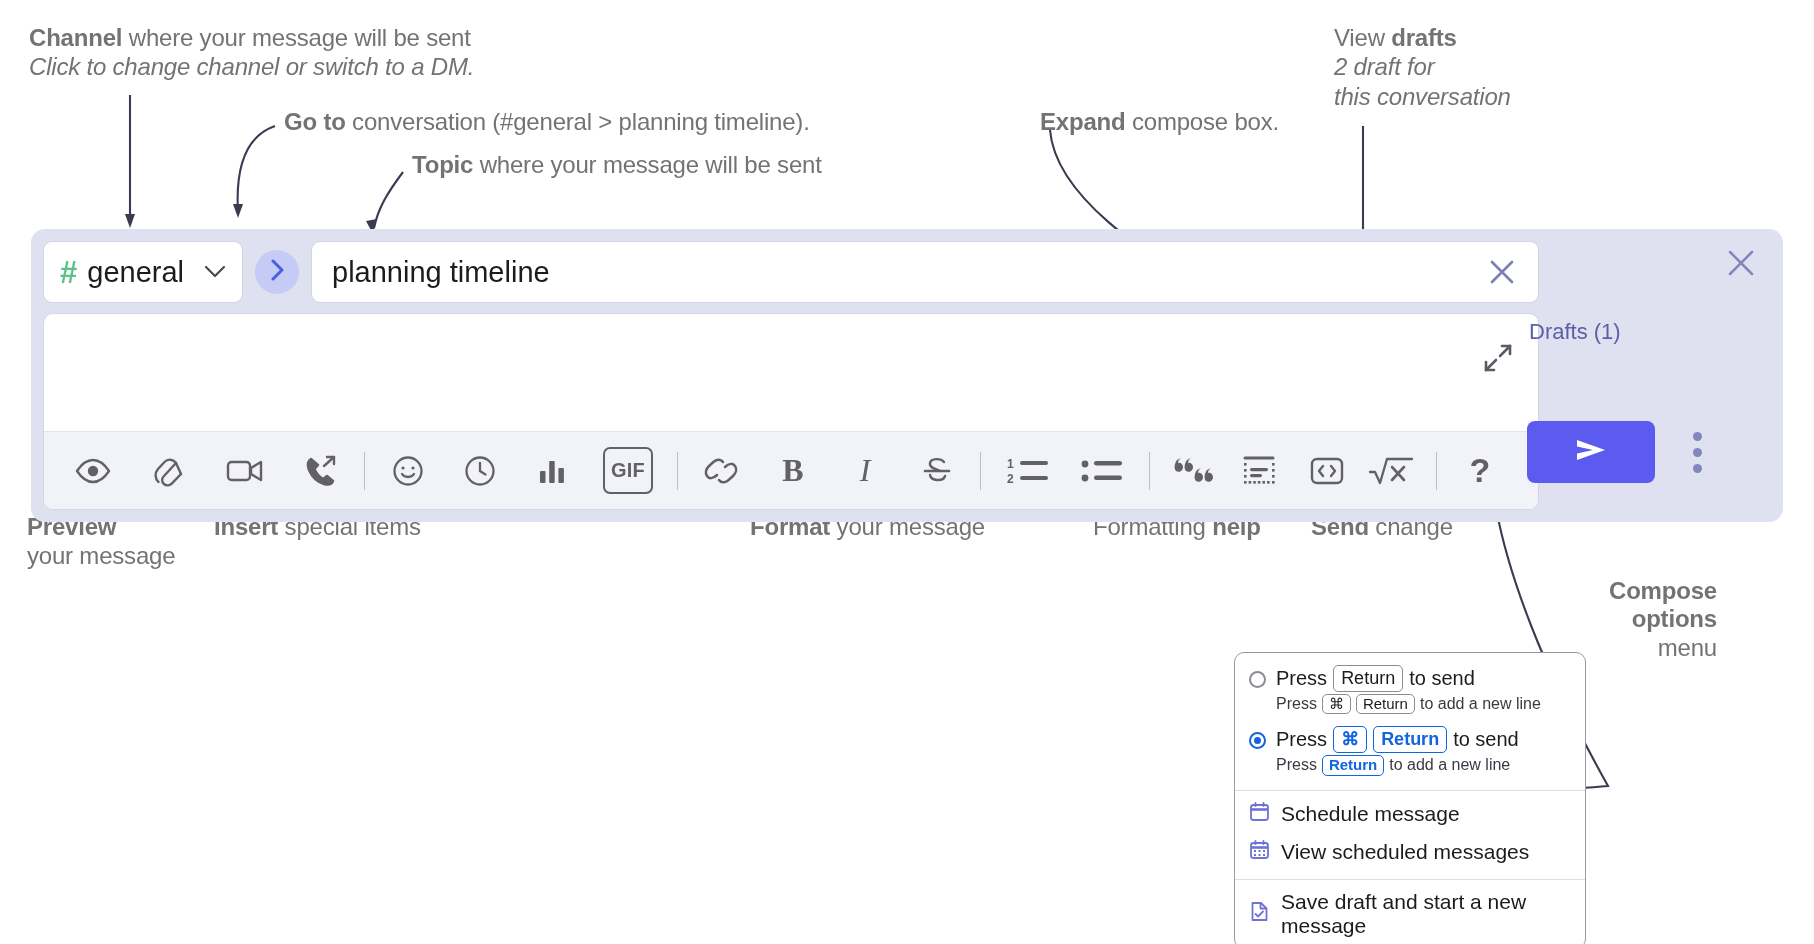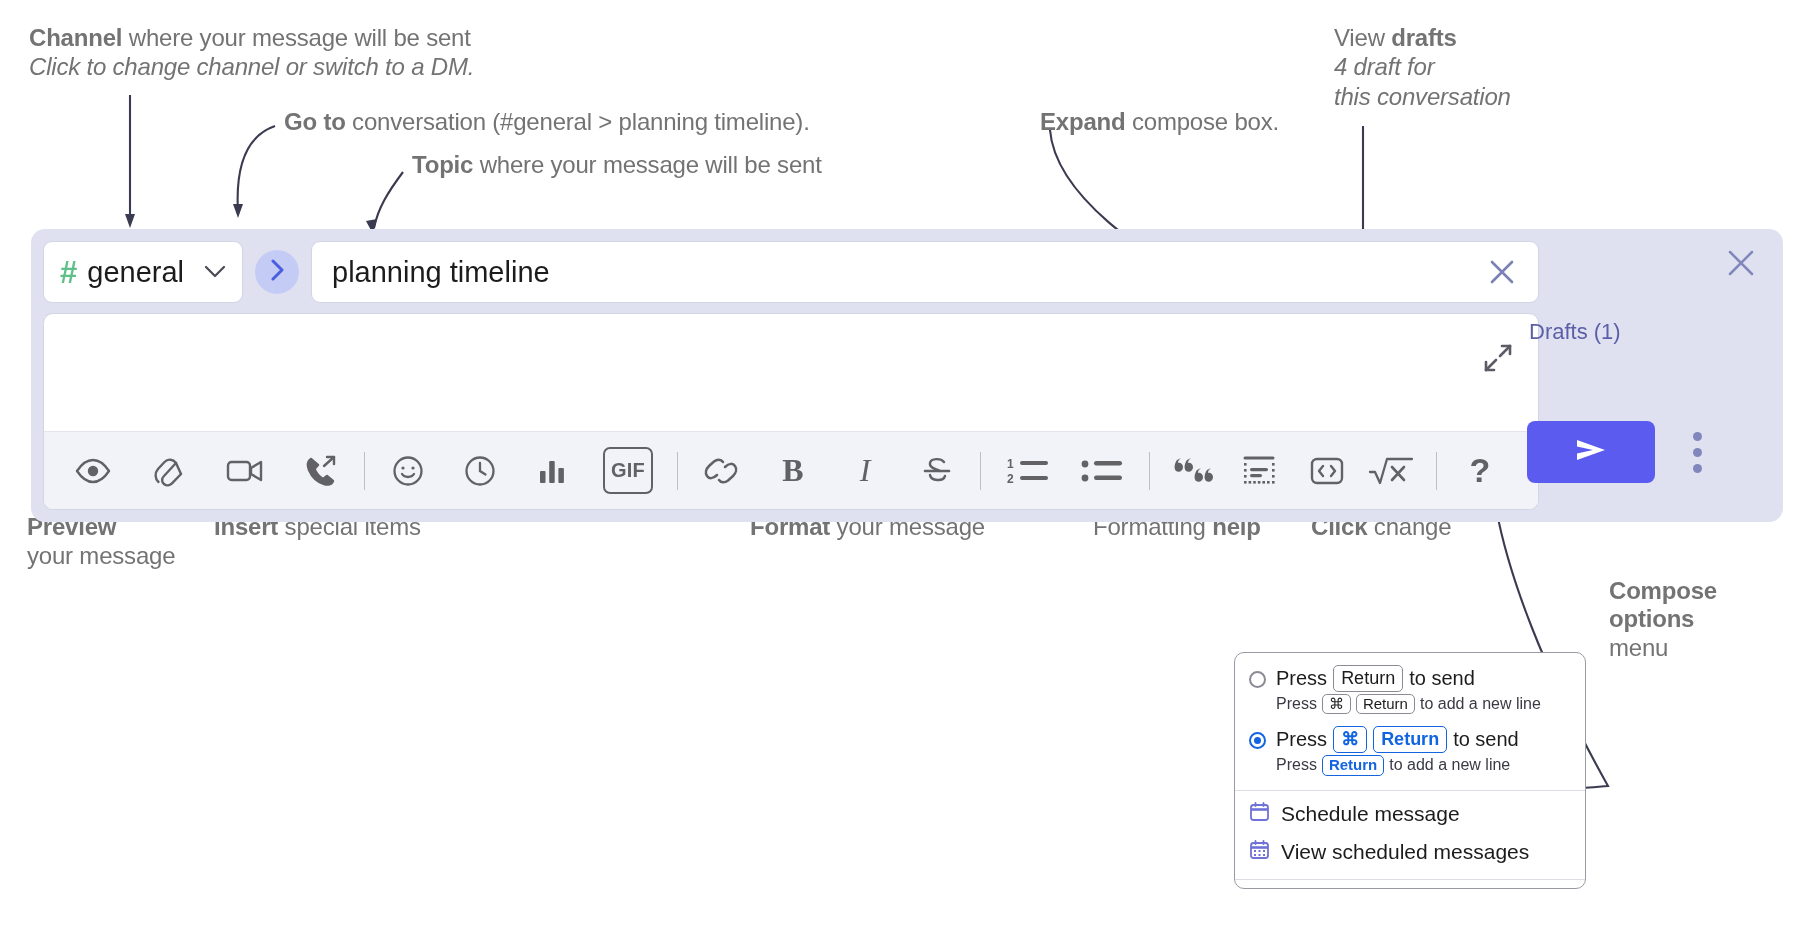--- a/index.html
+++ b/index.html
@@ -131,21 +131,21 @@
 <div class="anno" style="left:412px;top:150px;">
   <b>Topic</b><span> where your message will be sent</span>
 </div>
 
 <div class="anno" style="left:1040px;top:107px;">
   <b>Expand</b><span> compose box.</span>
 </div>
 
 <div class="anno" style="left:1334px;top:23px;">
   <span>View </span><b>drafts</b><br>
-  <i>4 draft for</i><br>
+  <i>2 draft for</i><br>
   <i>this conversation</i>
 </div>
 
 <div class="anno" style="left:27px;top:512px;">
   <b>Preview</b><br>
   <span>your message</span>
 </div>
 
 <div class="anno" style="left:214px;top:512px;">
   <b>Insert</b><span> special items</span>
@@ -153,24 +153,24 @@
 
 <div class="anno" style="left:750px;top:512px;">
   <b>Format</b><span> your message</span>
 </div>
 
 <div class="anno" style="left:1093px;top:512px;">
   <span>Formatting </span><b>help</b>
 </div>
 
 <div class="anno" style="left:1311px;top:512px;">
-  <b>Click</b><span> change</span>
-</div>
-
-<div class="anno" style="left:1609px;top:577px;line-height:1.18;">
+  <b>Send</b><span> change</span>
+</div>
+
+<div class="anno" style="left:1609px;top:577px;line-height:1.18;text-align:right;">
   <b>Compose</b><br>
   <b>options</b><br>
   <span>menu</span>
 </div>
 
 <svg class="overlay" viewBox="0 0 1814 944">
   <g fill="none" stroke="#3a3a50" stroke-width="2.1">
 
     <path d="M130,95 L130,222"></path>
 
@@ -500,13 +500,23 @@
             <rect x="9.5" y="15" width="2" height="2"></rect>
             <rect x="14" y="15" width="2" height="2"></rect>
         </g>
       </svg>
     </span>
     <span>View scheduled messages</span>
   </div>
 
   <div class="divider"></div>
 
+  <div class="mitem">
+    <span>
+      <svg width="21" height="21" viewBox="0 0 21 21" fill="none" stroke="#6f72d6" stroke-width="1.8" stroke-linejoin="round">
+        <path d="M3.5 2 L12 2 L17.5 7.5 L17.5 19 L3.5 19 Z"></path>
+        <path d="M11.5 2 L11.5 7.5 L17.2 7.5"></path>
+        <path d="M6.5 13 L9 15.5 L14 10.5" stroke-linecap="round"></path>
+      </svg>
+    </span>
+    <span>Save draft and start a new message</span>
+  </div>
 </div>
 
 </body></html>

